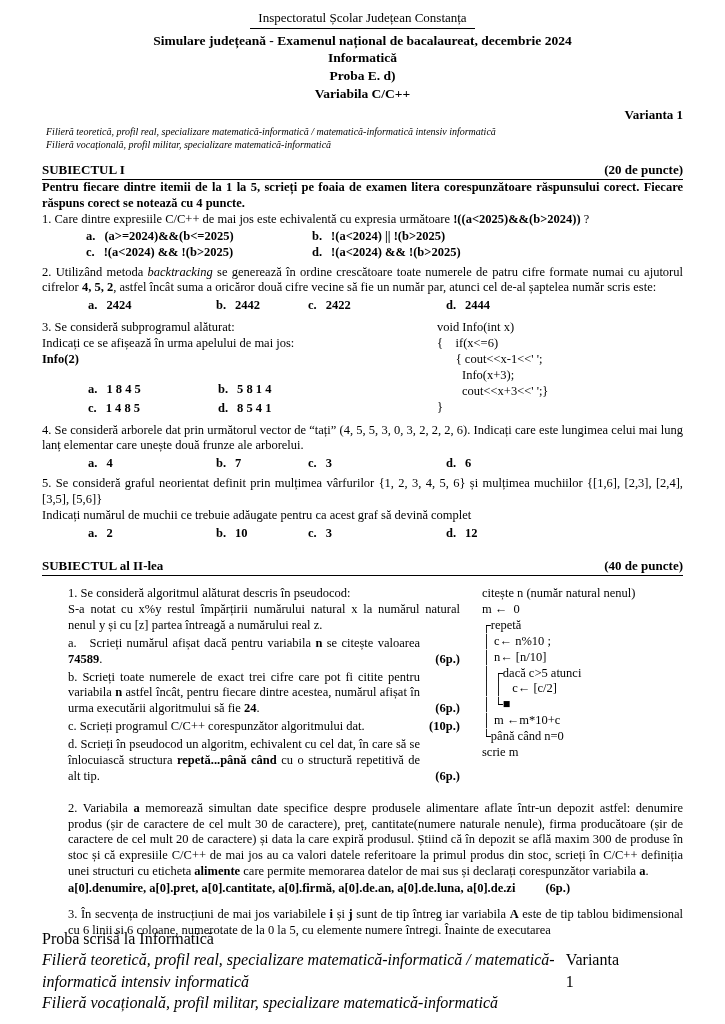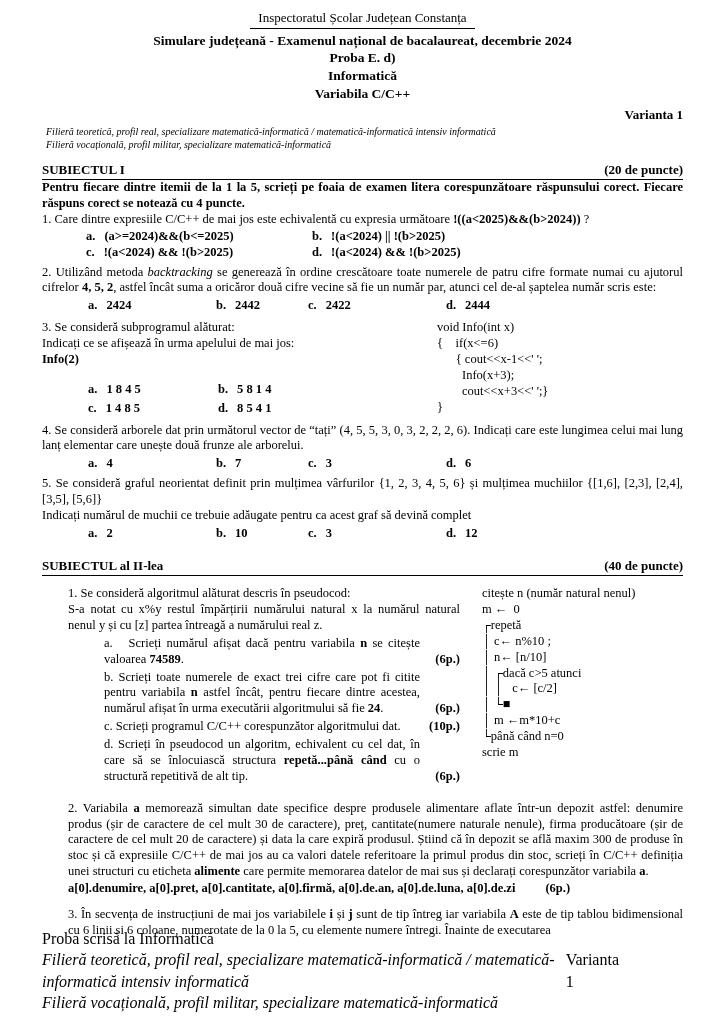--- a/index.html
+++ b/index.html
@@ -25,43 +25,43 @@
   .ol{margin-right:9px;}
   .q3wrap{display:flex;margin-top:6px;}
   .q3left{width:353px;}
   .q3right{flex:1;padding-left:42px;}
   .code div{white-space:pre;}
   .q3opts{display:grid;grid-template-columns:130px 1fr;padding-left:46px;font-weight:bold;margin-top:14px;row-gap:3px;}
   .s2q1{display:flex;margin-left:26px;margin-top:10px;}
   .s2left{width:392px;}
   .s2right{flex:1;padding-left:22px;}
   .pc div{white-space:pre;}
-  .item{position:relative;padding-right:40px;text-align:justify;margin-top:2px;margin-left:36px;}
+  .item{position:relative;padding-right:40px;text-align:justify;margin-top:2px;}
   .pts{position:absolute;right:0;bottom:0;font-weight:bold;}
   .indent{margin-left:26px;}
   .exprline{margin-left:26px;font-weight:bold;margin-top:1px;}
   .ptsin{margin-left:30px;font-weight:bold;}
   .footer{position:absolute;left:42px;right:42px;bottom:10px;font-size:16px;line-height:1.35;}
   .f2{display:flex;justify-content:space-between;font-style:italic;}
   .f2 .fv{font-style:normal;margin-right:64px;}
   .f3{font-style:italic;}
 </style>
 </head>
 <body>
 
 <div class="page">
 
   <div class="inst">
     <span class="u">Inspectoratul Școlar Județean Constanța</span>
   </div>
 
   <div class="titles">
     <div>Simulare județeană - Examenul național de bacalaureat, decembrie 2024</div>
+    <div>Informatică</div>
     <div>Proba E. d)</div>
-    <div>Informatică</div>
     <div>Variabila C/C++</div>
   </div>
 
   <div class="variant">Varianta 1</div>
 
   <div class="profiles">
     <div>Filieră teoretică, profil real, specializare matematică-informatică / matematică-informatică intensiv informatică</div>
     <div>Filieră vocațională, profil militar, specializare matematică-informatică</div>
   </div>
 

